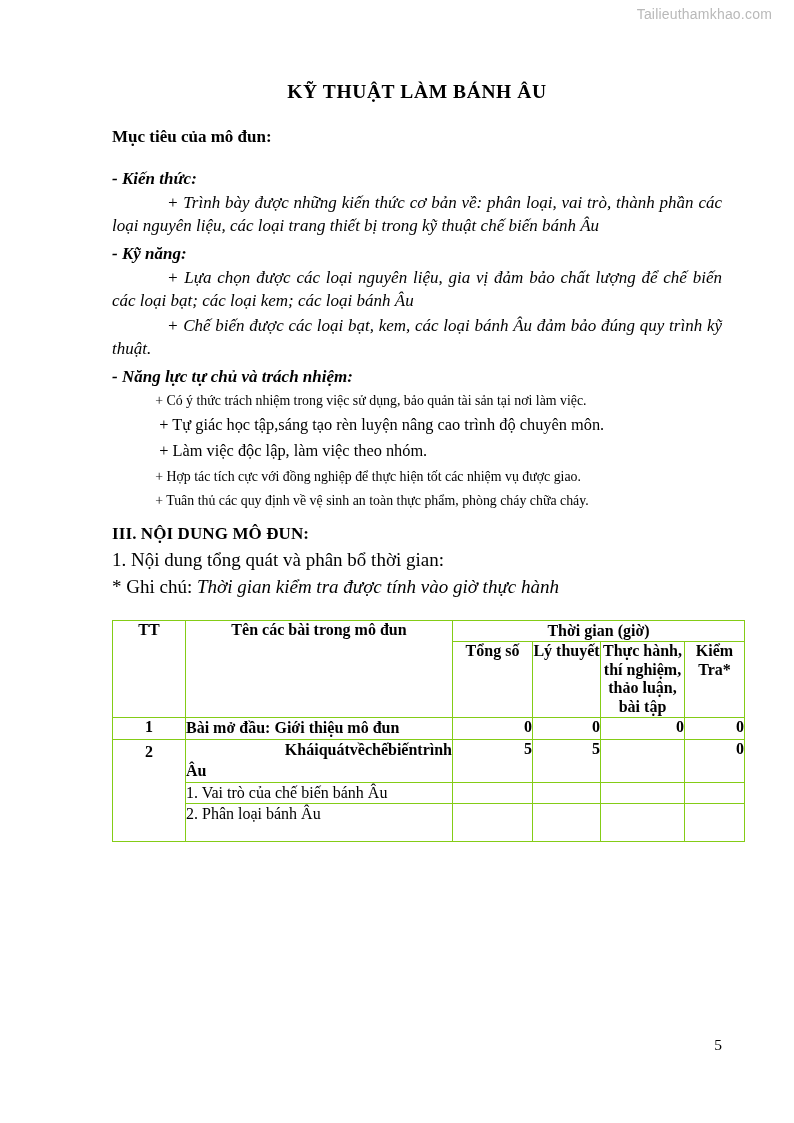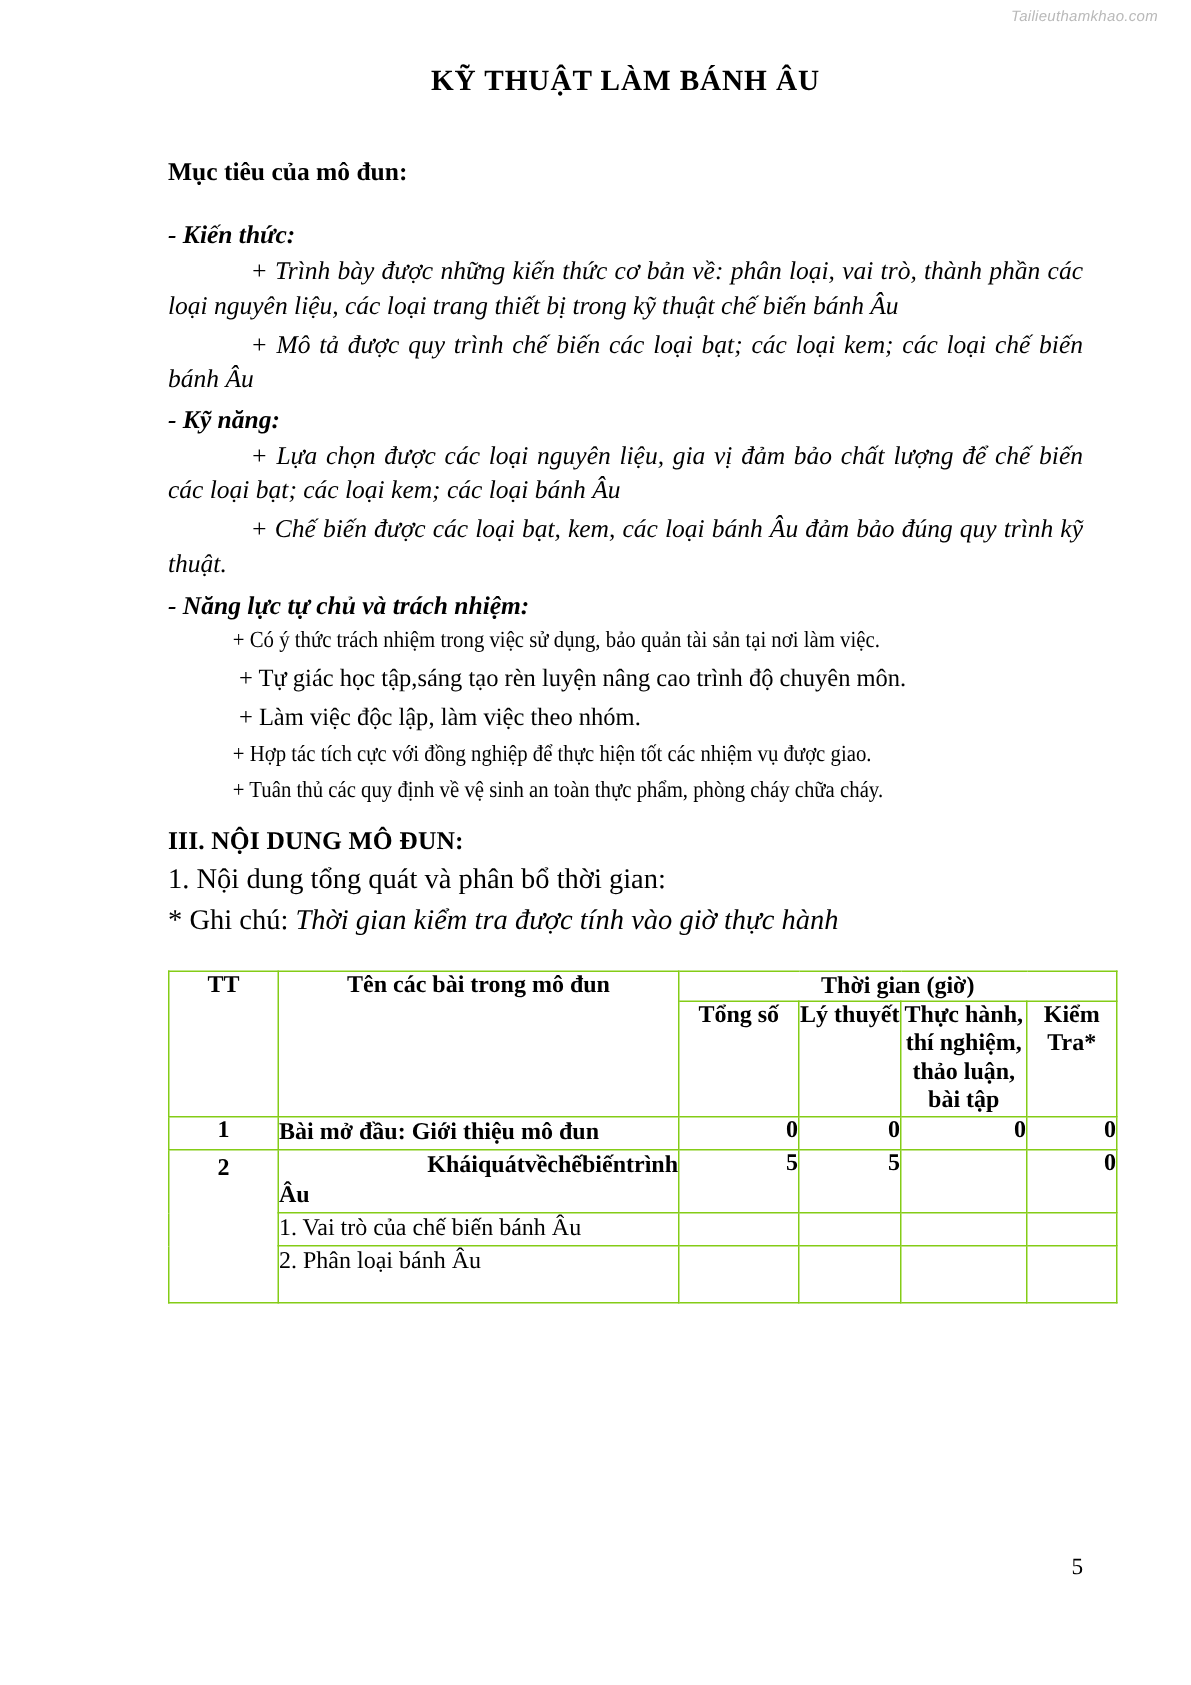--- a/index.html
+++ b/index.html
@@ -16,47 +16,46 @@
     font-family: "Liberation Serif", "DejaVu Serif", serif;
     color: #000000;
   }
 
   
   .watermark {
     position: absolute;
     top: 6px;
     right: 22px;
     font-family: "Liberation Sans", sans-serif;
-    font-size: 10px;
+    font-size: 14px;
     color: #b9b9b9;
     letter-spacing: 0.2px;
     white-space: nowrap;
-    font-style: italic;
   }
 
   
   .content {
     position: absolute;
     left: 112px;
     top: 0;
     width: 610px;
   }
 
   .doc-title {
     text-align: center;
     font-size: 19.5px;
     font-weight: bold;
     letter-spacing: 0.6px;
-    margin-top: 44px;
+    margin-top: 81px;
   }
 
   .h-bold {
     font-size: 17px;
     font-weight: bold;
-    margin-top: 39px;
+    margin-top: 24px;
   }
 
   .h-bold-italic {
     font-size: 17px;
     font-weight: bold;
     font-style: italic;
     margin-top: 22px;
   }
   .h-bold-italic.tight { margin-top: 6px; }
 
@@ -223,21 +222,20 @@
   <div class="watermark">Tailieuthamkhao.com</div>
 
   <div class="content">
 
     <div class="doc-title">KỸ THUẬT LÀM BÁNH ÂU</div>
 
     <div class="h-bold">Mục tiêu của mô đun:</div>
 
     <div class="h-bold-italic">- Kiến thức:</div>
     <div class="para">+ Trình bày được những kiến thức cơ bản về: phân loại, vai trò, thành phần các loại nguyên liệu, các loại trang thiết bị trong kỹ thuật chế biến bánh Âu</div>
-    <div class="para">+ Mô tả được quy trình chế biến các loại bạt; các loại kem; các loại  chế biến bánh Âu</div>
 
     <div class="h-bold-italic tight">- Kỹ năng:</div>
     <div class="para">+ Lựa chọn được các loại nguyên liệu, gia vị đảm bảo chất lượng để chế biến các loại bạt; các loại kem; các loại bánh Âu</div>
     <div class="para">+ Chế biến được các loại bạt, kem,  các loại bánh Âu đảm bảo đúng quy trình kỹ thuật.</div>
 
     <div class="h-bold-italic tight">- Năng lực tự chủ và trách nhiệm:</div>
     <div class="para-narrow cond">+ Có ý thức trách nhiệm trong việc sử dụng, bảo quản tài sản tại nơi làm việc.</div>
     <div class="para-narrow wide">+ Tự giác học tập,sáng tạo rèn luyện nâng cao trình độ chuyên môn.</div>
     <div class="para-narrow wide">+ Làm việc độc lập, làm việc theo nhóm.</div>
     <div class="para-narrow cond">+ Hợp tác tích cực với đồng nghiệp để thực hiện tốt các nhiệm vụ được giao.</div>

